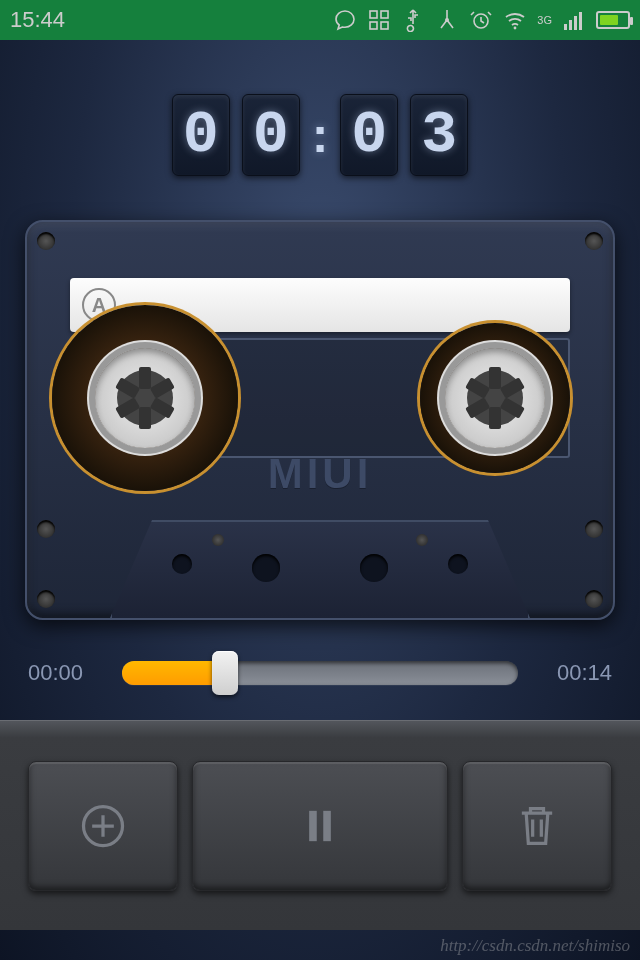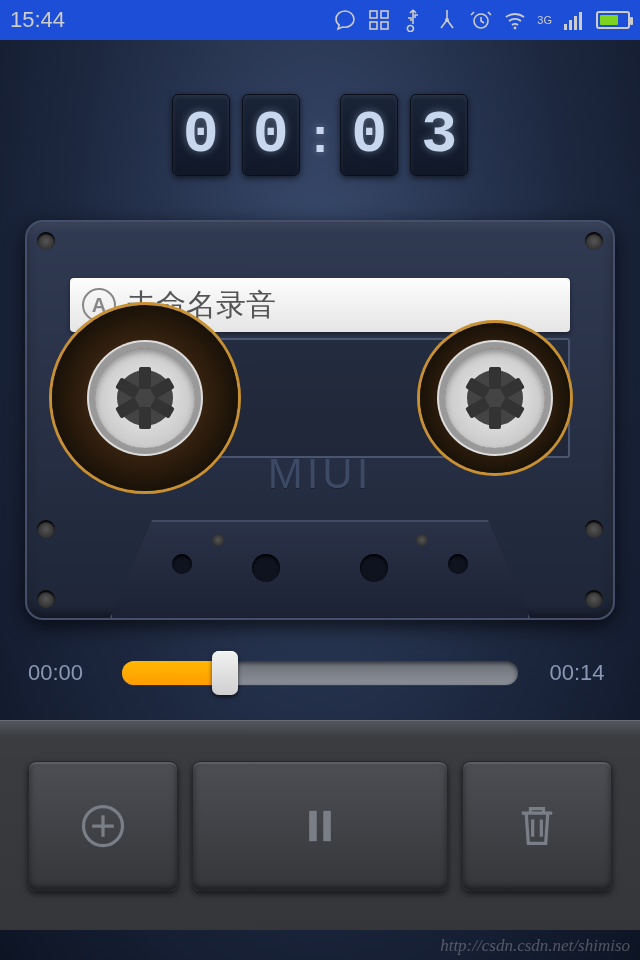--- a/index.html
+++ b/index.html
@@ -6,21 +6,21 @@
   html, body { width: 640px; height: 960px; overflow: hidden; font-family: sans-serif; }
   body {
     background: radial-gradient(ellipse at 50% 30%, #3a4b6d 0%, #1d2840 55%, #0d1424 100%);
     display: flex;
     flex-direction: column;
   }
 
   
   .status-bar {
     height: 40px;
-    background: #1d4ed8;
+    background: #15803d;
     color: #ccc;
     display: flex;
     align-items: center;
     justify-content: space-between;
     padding: 0 10px;
     font-size: 22px;
   }
   .status-bar .left { font-weight: 500; }
   .status-bar .right { display: flex; align-items: center; gap: 10px; }
   .status-bar .right svg { width: 24px; height: 24px; fill: #ccc; }
@@ -122,21 +122,21 @@
     background: radial-gradient(#eee,#bbb);
     position:relative;
     display:flex; align-items:center; justify-content:center;
     box-shadow: 0 0 0 6px #999, 0 0 0 8px #ddd, inset 0 4px 6px rgba(0,0,0,.3);
   }
   .hub-inner { width:56px; height:56px; border-radius:50%; background:#444; position:relative;}
   .tooth { position:absolute; width:12px; height:22px; background:#333; left:50%; top:50%; transform-origin:center; border-radius:2px;}
 
   .brand {
     position:absolute; bottom:120px; left:0; right:0; text-align:center;
-    font-size: 42px; font-weight:400; color:#3d4a66; letter-spacing:4px;
+    font-size: 42px; font-weight:700; color:#3d4a66; letter-spacing:4px;
     text-shadow: 0 1px 0 #1a2030;
   }
   .trap {
     position:absolute; bottom:0; left:50%; transform:translateX(-50%);
     width: 420px; height: 98px;
     background: linear-gradient(#2a3248,#1c2234);
     border: 2px solid #404c64;
     border-bottom:none;
     border-radius: 10px 10px 0 0;
     clip-path: polygon(10% 0, 90% 0, 100% 100%, 0 100%);
@@ -145,21 +145,21 @@
   .trap .dot.d1{left:60px;} .trap .dot.d2{left:140px; width:28px;height:28px;} .trap .dot.d3{right:140px;width:28px;height:28px;} .trap .dot.d4{right:60px;}
   .trap .sm { position:absolute; width:12px; height:12px; background:radial-gradient(#555,#222); border-radius:50%; top:12px;}
   .trap .sm.s1{left:100px;} .trap .sm.s2{right:100px;}
 
   
   .progress-row {
     display:flex; align-items:center; gap:24px;
     padding: 0 28px; margin-top: 40px;
   }
   .time-label { color:#8a97b3; font-size:22px; width:70px; }
-  .time-label.right { text-align:center; }
+  .time-label.right { text-align:right; }
   .slider {
     flex:1; height:24px; position:relative;
     background: linear-gradient(#6a6f78,#8a8f98);
     border-radius: 12px;
     box-shadow: inset 0 2px 4px rgba(0,0,0,.6), 0 1px 0 rgba(255,255,255,.06);
   }
   .slider .fill {
     position:absolute; left:0; top:0; bottom:0; width:26%;
     background: linear-gradient(#ffb800,#ff9c00);
     border-radius: 12px 0 0 12px;
@@ -253,21 +253,20 @@
 <div class="cassette">
   <div class="screw tl"></div>
   <div class="screw tr"></div>
   <div class="screw bl"></div>
   <div class="screw br"></div>
   <div class="screw ml"></div>
   <div class="screw mr"></div>
 
   <div class="label-strip">
     <div class="side-badge">A</div>
-    <div class="rec-title">未命名录音</div>
   </div>
 
   <div class="reel-window">
     <div class="reel left">
       <div class="hub">
         <div class="hub-inner">
           <div class="tooth" style="transform:translate(-50%,-50%) rotate(0deg) translateY(-20px)"></div>
           <div class="tooth" style="transform:translate(-50%,-50%) rotate(60deg) translateY(-20px)"></div>
           <div class="tooth" style="transform:translate(-50%,-50%) rotate(120deg) translateY(-20px)"></div>
           <div class="tooth" style="transform:translate(-50%,-50%) rotate(180deg) translateY(-20px)"></div>

